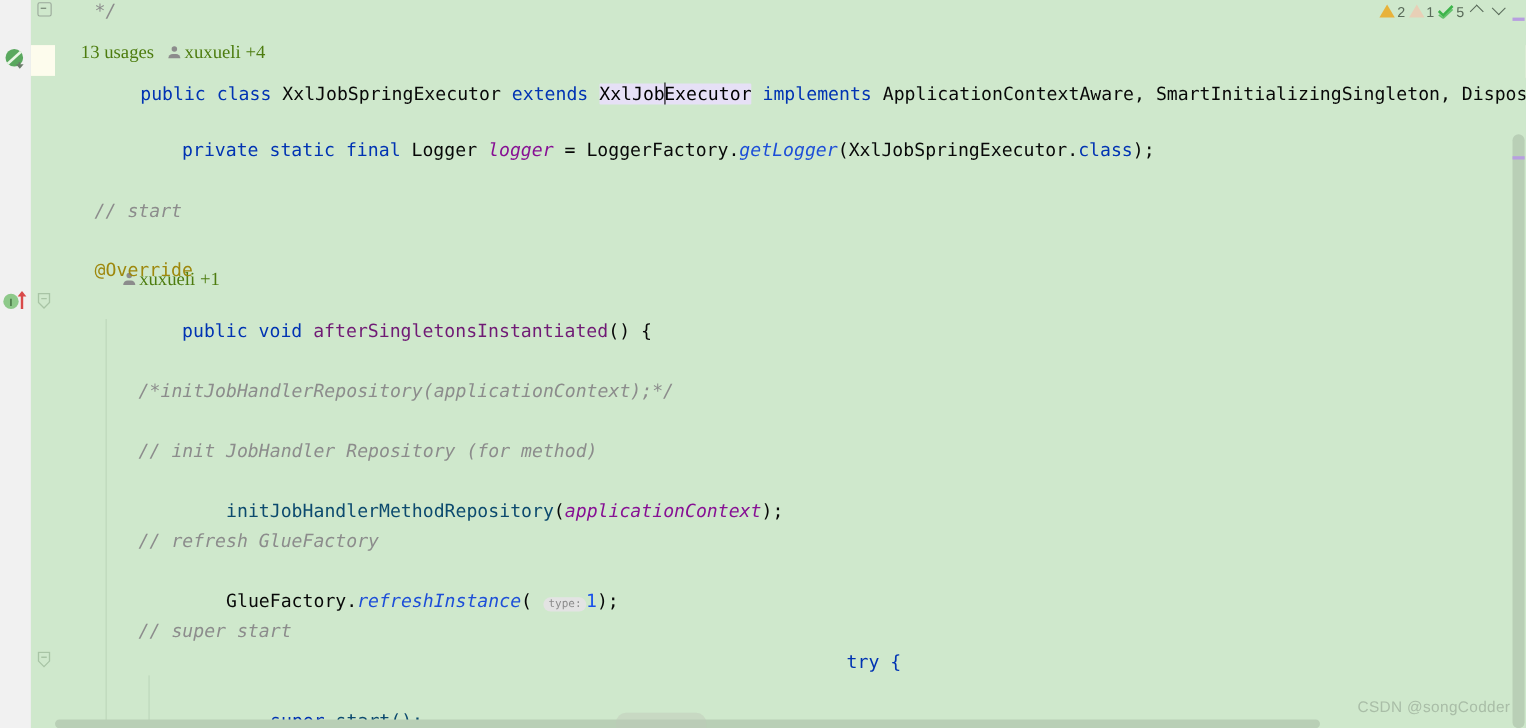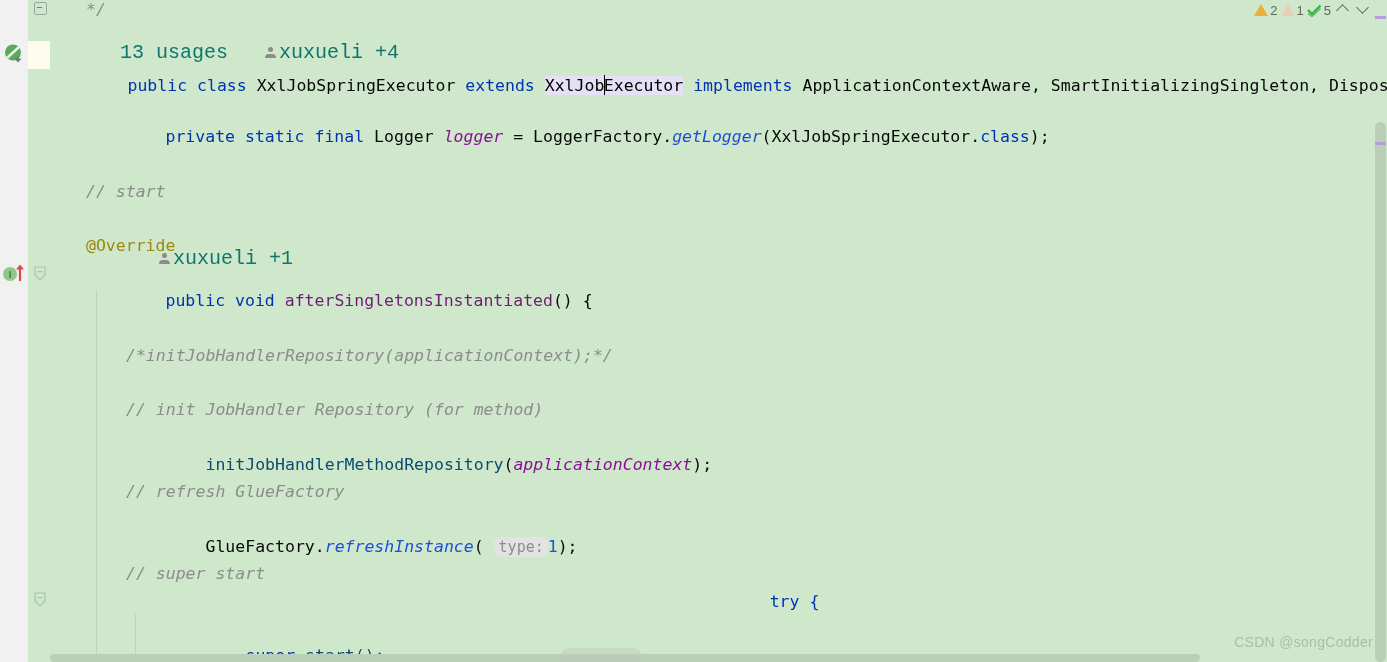--- a/index.html
+++ b/index.html
@@ -109,30 +109,30 @@
     vertical-align: -4px;
     margin: 0 -0.8px;
   }
 
   
   .inlay {
     background: #e3e3e3;
     color: #8c8c8c;
     border-radius: 8px;
     padding: 1px 4px 1px 5px;
-    font-size: 15px;
+    font-size: 10px;
     font-style: normal;
   }
 
   
   .hintrow {
     position: absolute; left: 0;
-    font-family: Liberation Mono, monospace;
-    font-size: 20px;
-    color: #0f766e;
+    font-family: Liberation Serif, serif;
+    font-size: 17px;
+    color: #4d7c0f;
     white-space: pre;
   }
   .hintrow .usages { cursor: pointer; }
   .person-ico {
     display: inline-block;
     width: 12px; height: 12px;
     position: relative;
     vertical-align: -1px;
     margin-right: 3px;
   }

